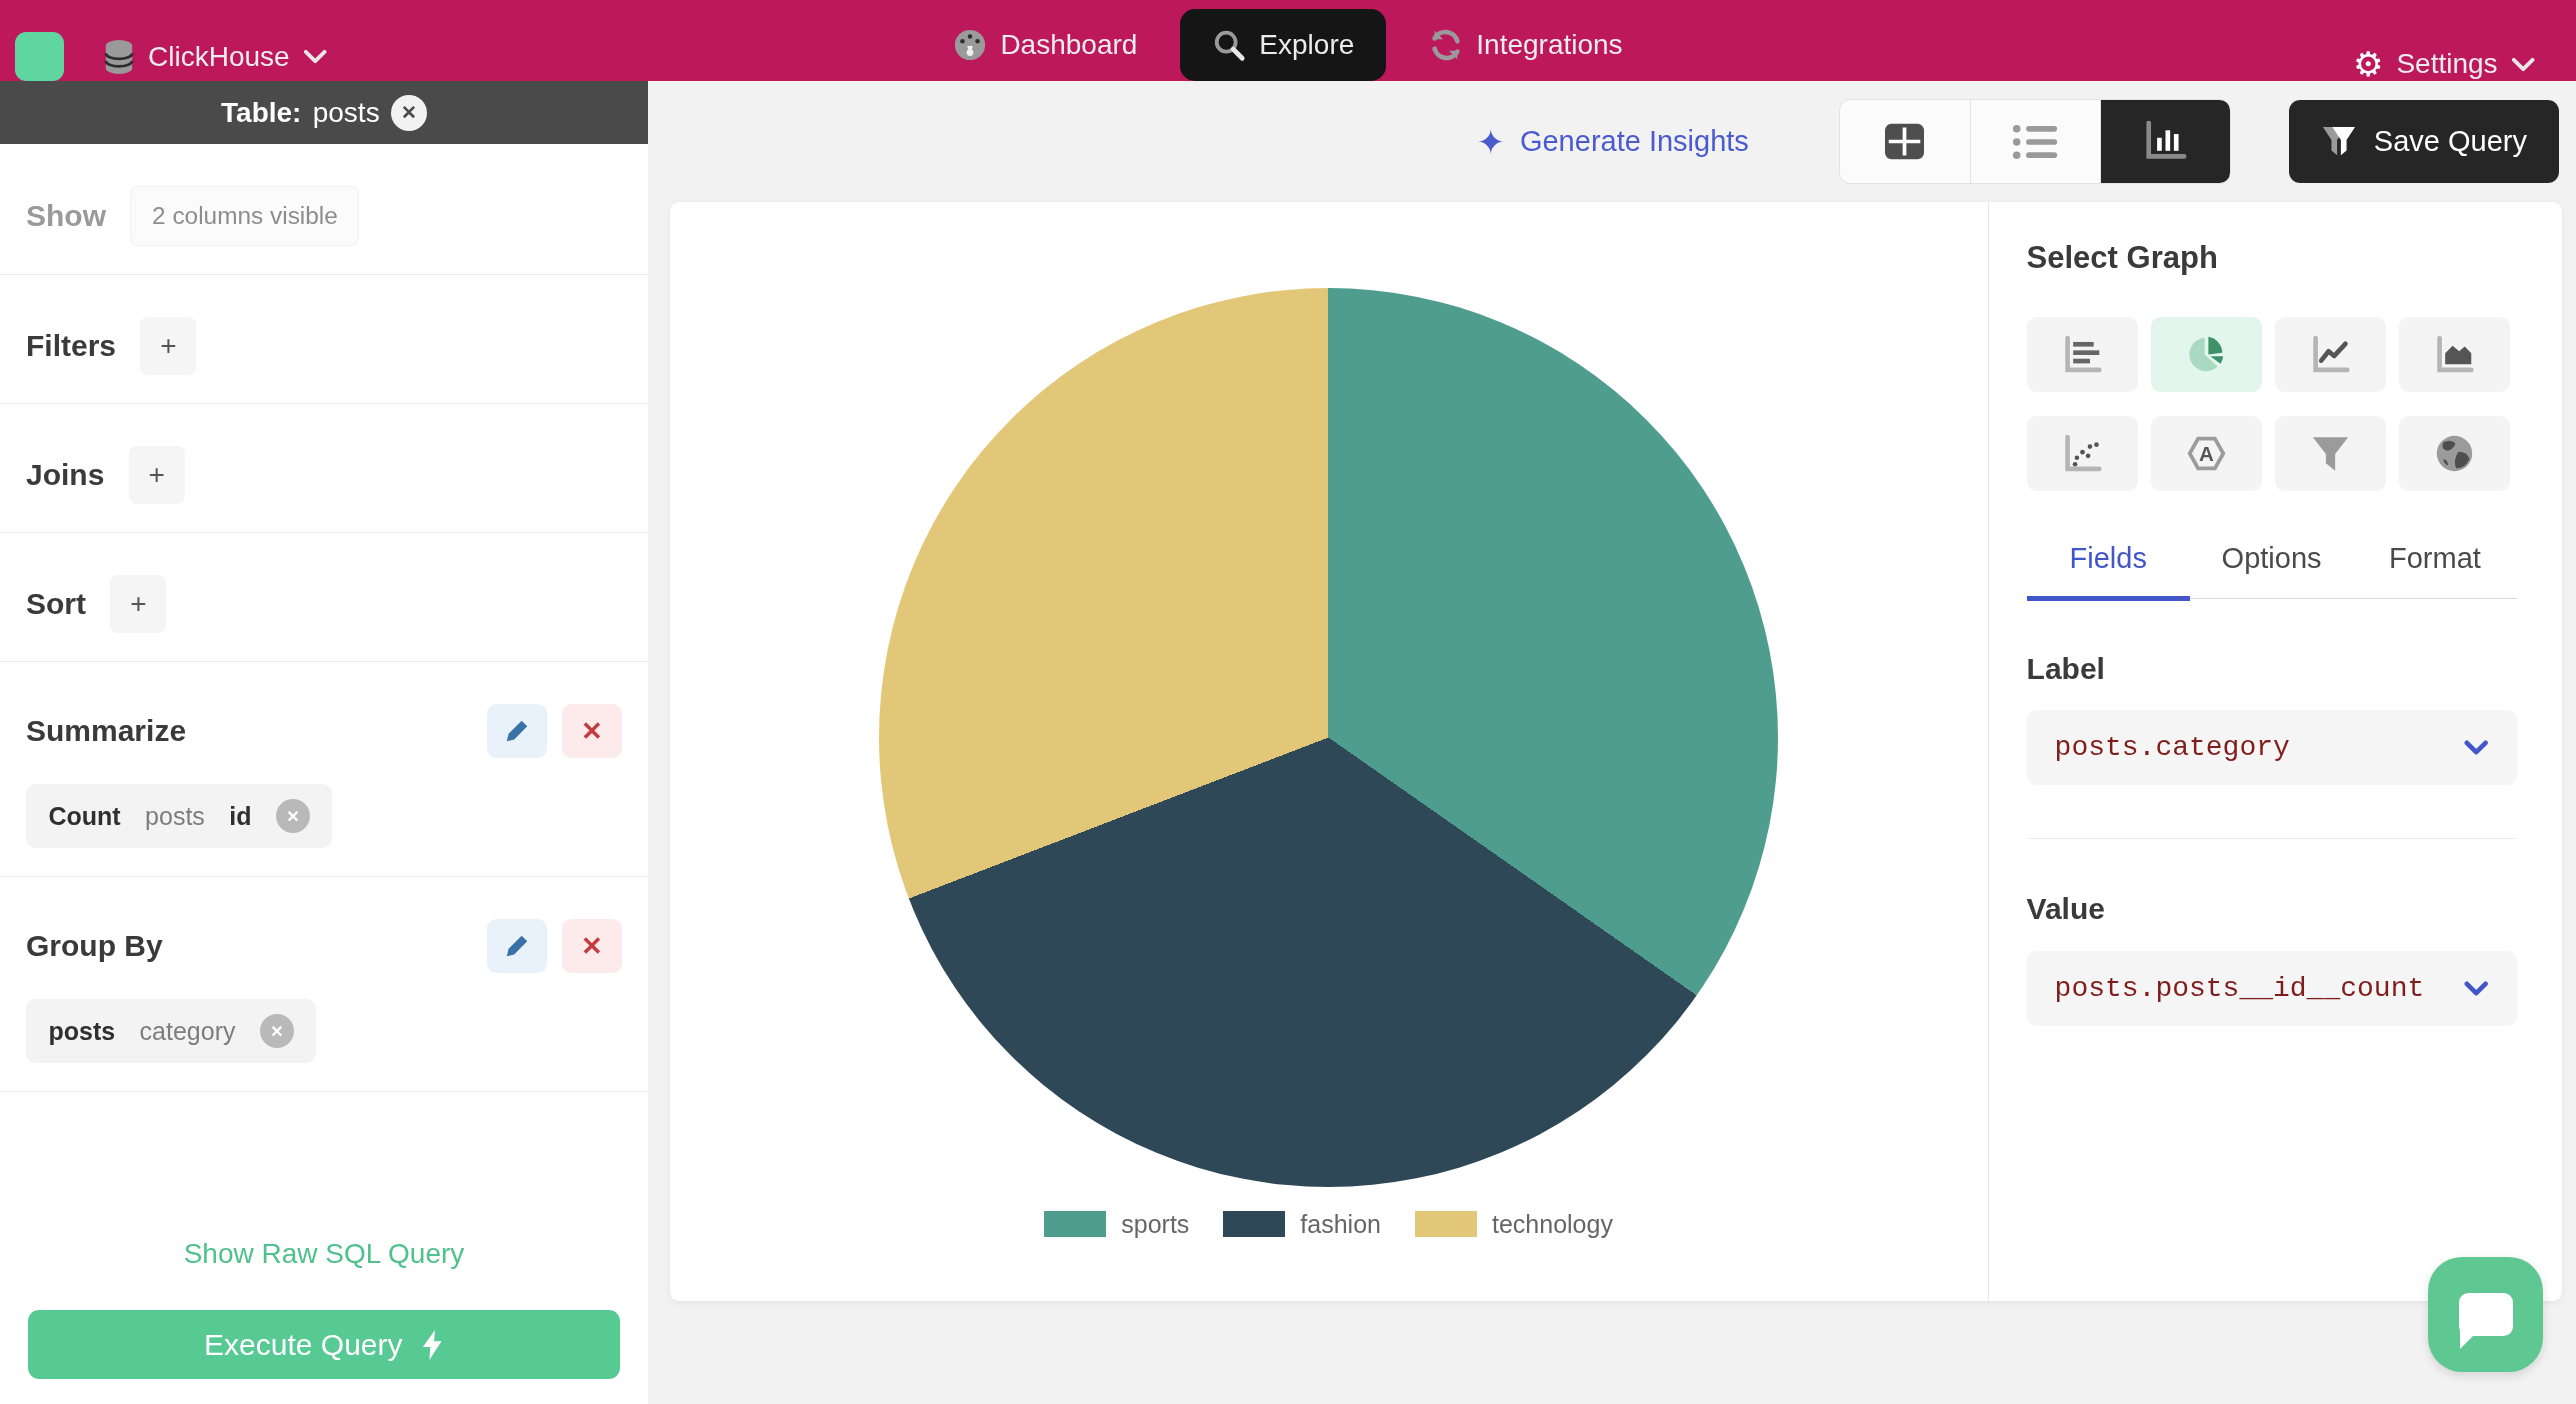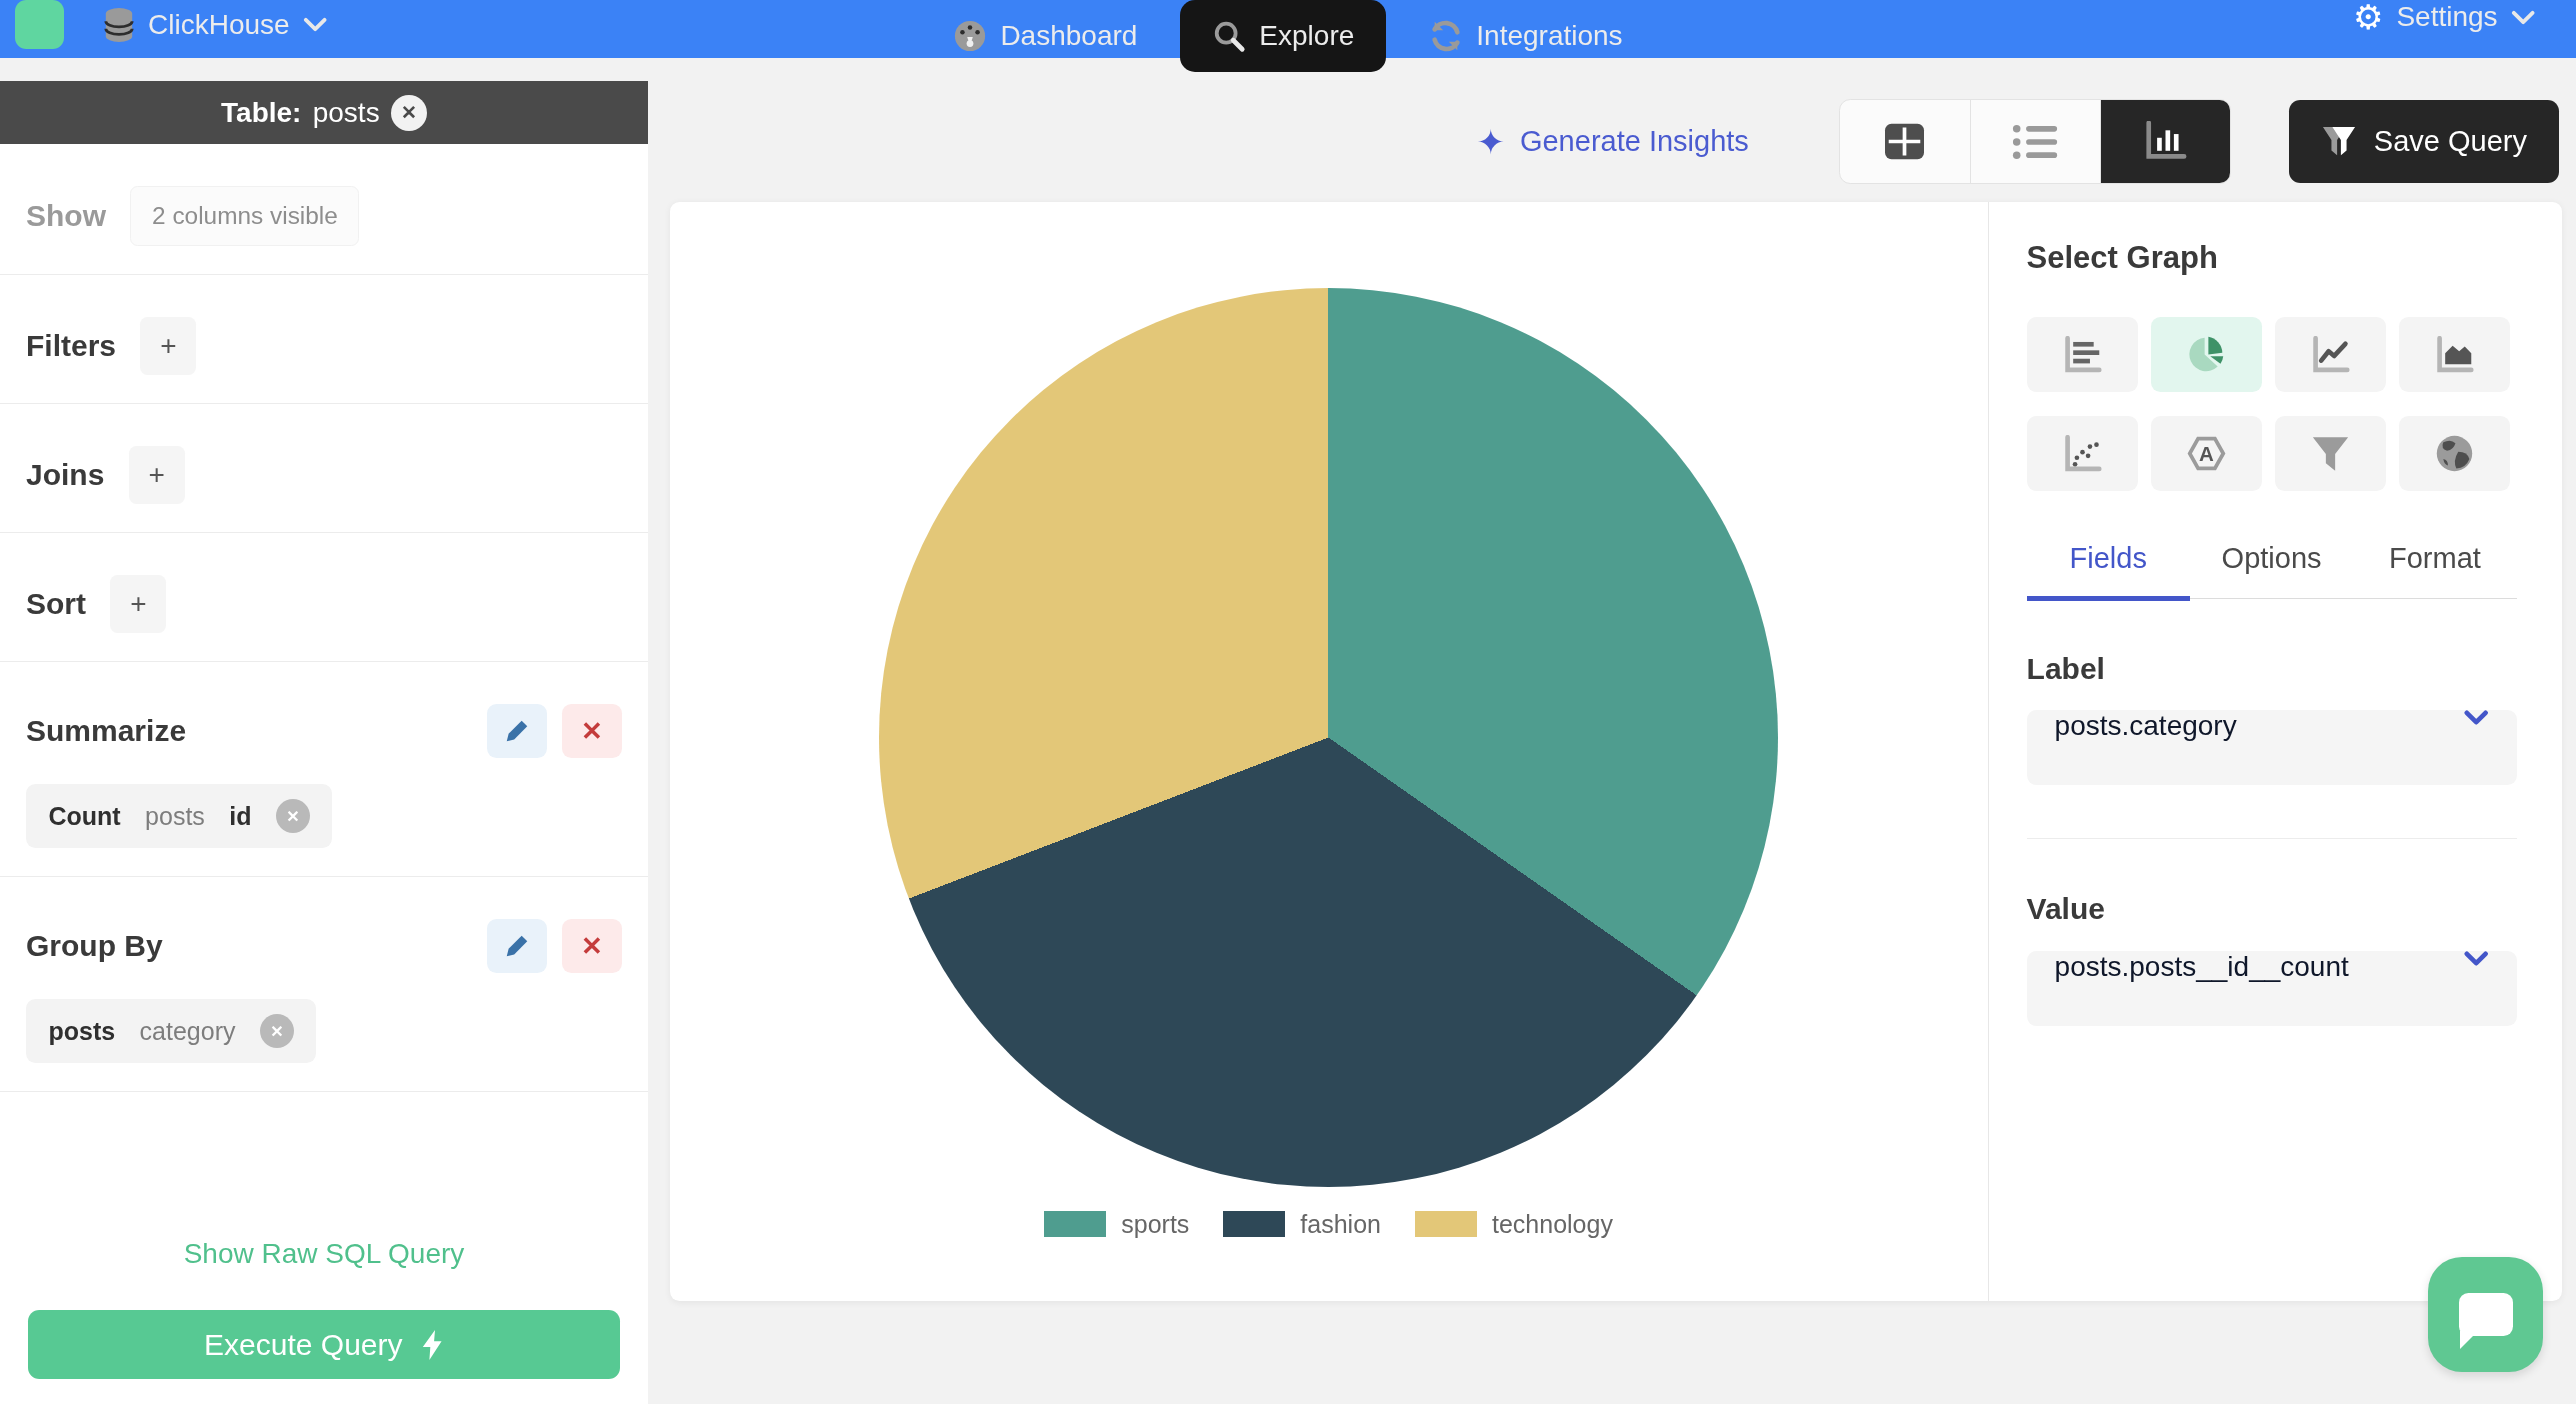--- a/index.html
+++ b/index.html
@@ -1,22 +1,22 @@
 <!DOCTYPE html>
 <html style="font-size:15px"><head>
 <meta charset="utf-8">
 <style>
   * { margin:0; padding:0; box-sizing:border-box; }
   html,body { width:2576px; height:1404px; }
   body { font-family:"Liberation Sans", sans-serif; background:#f2f2f2; overflow:hidden; }
   .app { position:relative; width:2576px; height:1404px; background:#f2f2f2; }
 
   
-  .navbar { position:absolute; top:0; left:0; width:100%; height:58px; background:#3b82f6;
-            display:flex; align-items:flex-start; color:#ececec; font-size:28px; }
+  .navbar { position:absolute; top:0; left:0; width:100%; height:81px; background:#be185d;
+            display:flex; align-items:flex-end; color:#ececec; font-size:28px; }
   .nav-left { display:flex; align-items:center; gap:13px; padding-left:15px; width:526px; }
   .logo { width:49px; height:49px; border-radius:11.3px; background:#5fd6a0; position:relative; overflow:hidden; }
   .logo::after { content:""; position:absolute; left:-26px; bottom:-26px; width:79px; height:79px;
                  border-radius:50%; border:9.4px solid #79e2b2; }
   .brand-group { display:flex; align-items:center; gap:13px; margin-left:26px; cursor:pointer; }
   .nav-center { flex:1; display:flex; align-items:center; justify-content:center; gap:43px; }
   .nav-item { display:flex; align-items:center; gap:13px; cursor:pointer; }
   .nav-item.active { background:#151515; border-radius:15px; padding:19px 32px; }
   .nav-right { display:flex; align-items:center; gap:13px; padding-right:41px; width:526px; justify-content:flex-end; }
   .gear-ic { font-family:"DejaVu Sans",sans-serif; font-size:34px; color:#fff; line-height:1; }
@@ -85,21 +85,21 @@
   .graph-grid { margin-top:41px; display:grid; grid-template-columns:repeat(4,111px); gap:24.4px 13px; }
   .gbtn { width:111px; height:75px; background:#f4f4f4; border:none; border-radius:9.4px; cursor:pointer;
           display:flex; align-items:center; justify-content:center; }
   .gbtn.active { background:#e2f6ee; }
   .tabs { margin-top:51px; display:flex; border-bottom:1.9px solid #dcdcdc; }
   .tab { flex:1; text-align:center; font-size:29px; color:#4a4a4a; padding-bottom:22.5px; cursor:pointer; position:relative; }
   .tab.active { color:#4356c9; }
   .tab.active::after { content:""; position:absolute; left:0; right:0; bottom:-2.8px; height:4.7px; background:#4356c9; }
   .field-label { margin-top:53px; font-size:30px; font-weight:bold; color:#3a3a3a; }
   .select-box { margin-top:24.4px; height:75px; background:#f5f5f5; border-radius:9.4px; display:flex;
-                padding:0 28px; font-size:28px; color:#0f172a; cursor:pointer; }
+                align-items:center; padding:0 28px; font-size:28px; color:#7f1d1d; cursor:pointer;font-family:Liberation Mono, monospace; }
   .select-box .chev { margin-left:auto; }
   .select-box .chev polyline { stroke:#4356c9; stroke-width:5; }
   .panel-div { border-top:1.9px solid #ececec; margin-top:53px; }
 
   .chat-fab { position:absolute; right:33px; bottom:32px; width:115px; height:115px; background:#5fc892;
               border-radius:34px; display:flex; align-items:center; justify-content:center; cursor:pointer;
               box-shadow:0 3.8px 9.4px rgba(0,0,0,0.12); }
   .bubble { width:54px; height:43px; background:#fff; border-radius:9.4px; position:relative; }
   .bubble::after { content:""; position:absolute; left:1.9px; bottom:-13px; border:9.4px solid transparent;
                    border-top-color:#fff; border-left-color:#fff; }

